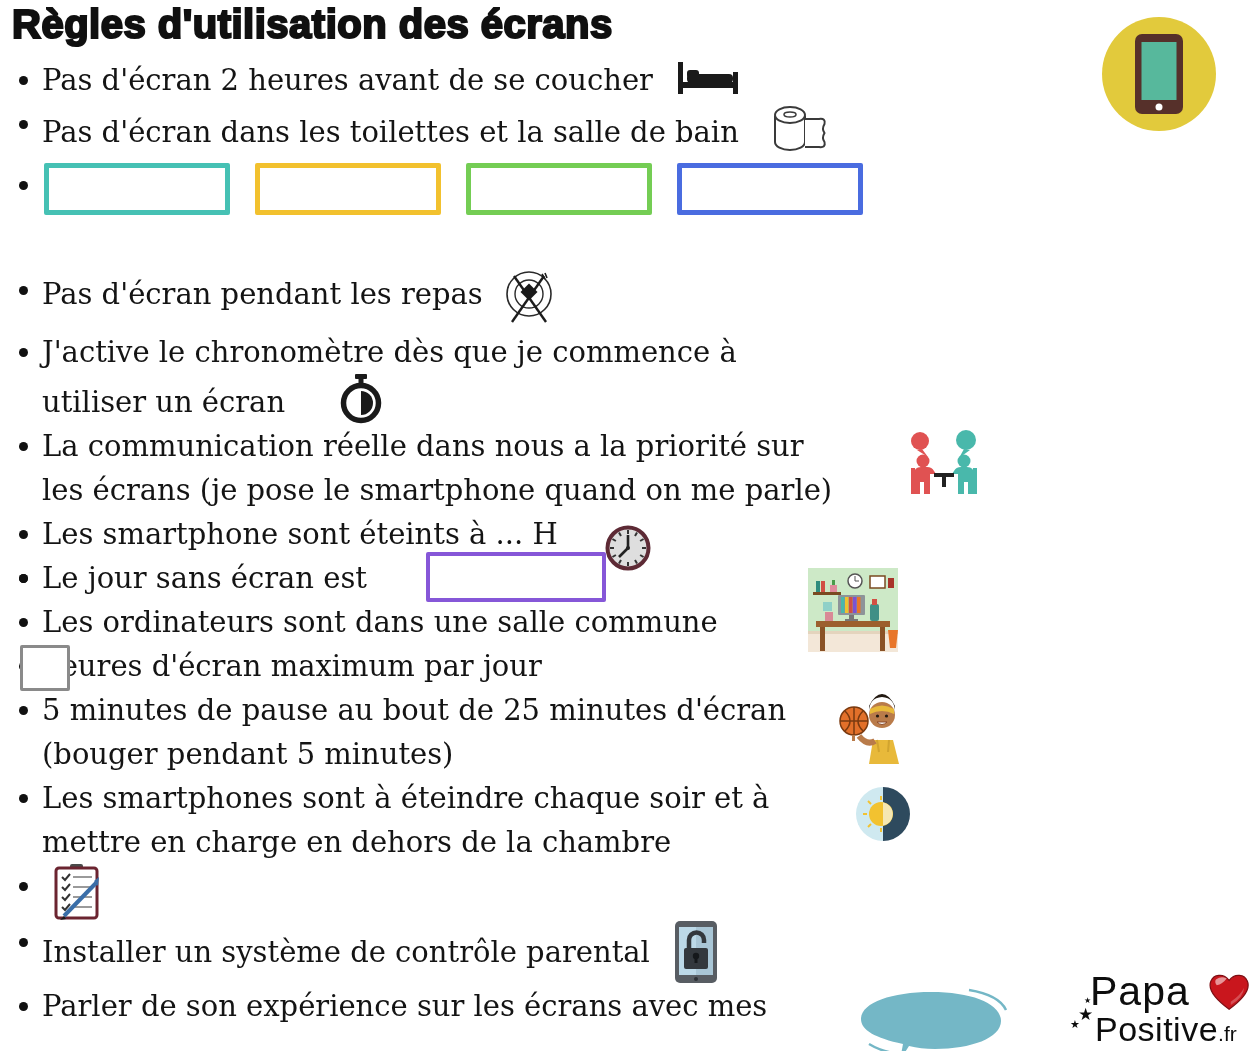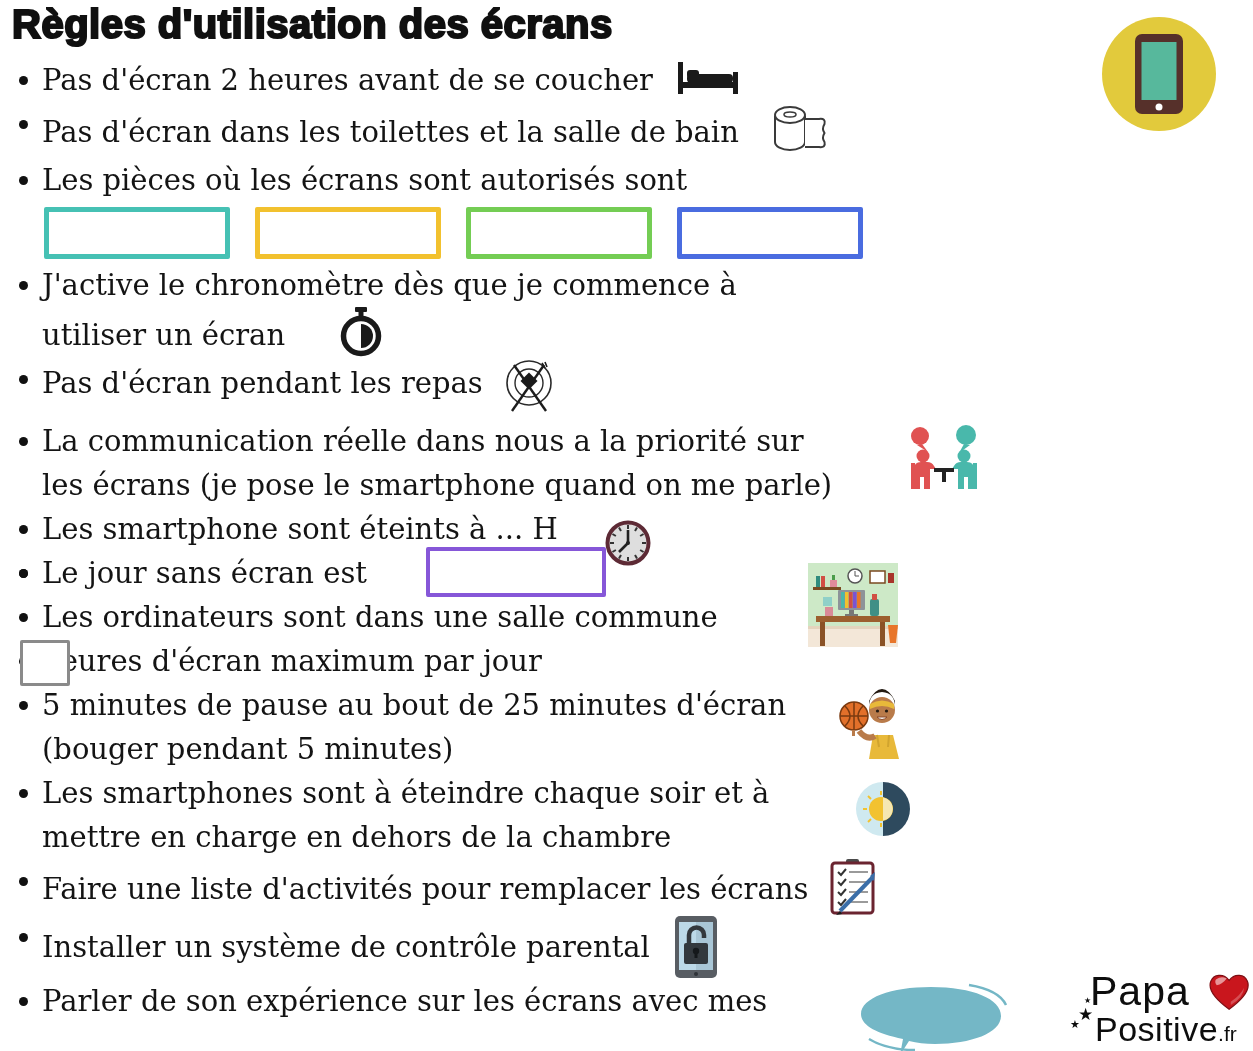--- a/index.html
+++ b/index.html
@@ -76,49 +76,49 @@
     <span class="bullet"></span><span>Pas d'écran dans les toilettes et la salle de bain</span>
     <svg class="ic" width="72" height="56" viewBox="0 0 72 56" style="vertical-align:-16px;margin-left:18px;">
       <path d="M9 14 V40 a15 8 0 0 0 30 0 V14" fill="#fff" stroke="#3a3a3a" stroke-width="2"></path>
       <ellipse cx="24" cy="13" rx="15" ry="8" fill="#fff" stroke="#3a3a3a" stroke-width="2"></ellipse>
       <ellipse cx="24" cy="12.5" rx="6" ry="2.5" fill="#fff" stroke="#3a3a3a" stroke-width="1.5"></ellipse>
       <path d="M39 17 H53 Q60 16 58.5 22 Q55.5 27 58.5 31 Q55.5 36 58.5 40 Q60 46 53 45 H39" fill="#fff" stroke="#3a3a3a" stroke-width="2"></path>
     </svg>
   </li>
 
   <li style="height:105px;">
-    <span class="bullet"></span><span>Les pièces où les écrans sont autorisés sont</span>
+    <span class="bullet"></span>
     <div class="boxes-row">
       <div class="fill-box teal"></div>
       <div class="fill-box yellow"></div>
       <div class="fill-box green"></div>
       <div class="fill-box blue"></div>
     </div>
-  </li>
-
-  <li>
-    <span class="bullet"></span><span>J'active le chronomètre dès que je commence à</span><br>
-    <span>utiliser un écran</span>
-    <svg class="ic" width="42" height="50" viewBox="0 0 42 50" style="vertical-align:-12px;margin-left:46px;">
-      <rect x="15" y="0" width="12" height="5" rx="1" fill="#1a1a1a"></rect>
-      <rect x="18.5" y="4" width="5" height="6" fill="#1a1a1a"></rect>
-      <circle cx="21" cy="29" r="17.5" fill="none" stroke="#1a1a1a" stroke-width="5.5"></circle>
-      <path d="M21 17 A12 12 0 0 1 21 41 Z" fill="#1a1a1a"></path>
-    </svg>
   </li>
 
   <li>
     <span class="bullet"></span><span>Pas d'écran pendant les repas</span>
     <svg class="ic" width="62" height="62" viewBox="0 0 62 62" style="vertical-align:-26px;margin-left:6px;">
       <circle cx="31" cy="26" r="22" fill="none" stroke="#2a2a2a" stroke-width="1.6"></circle>
       <circle cx="31" cy="26" r="14" fill="none" stroke="#2a2a2a" stroke-width="1.4"></circle>
       <path d="M14 54 L46 8" stroke="#1c1c1c" stroke-width="2.4"></path>
       <path d="M48 54 L16 8" stroke="#1c1c1c" stroke-width="2.4"></path>
       <path d="M44 6 l3 5 M47 5 l2 5" stroke="#1c1c1c" stroke-width="1.6"></path>
       <rect x="25" y="18" width="12" height="12" transform="rotate(45 31 24)" fill="#1a1a1a"></rect>
+    </svg>
+  </li>
+
+  <li>
+    <span class="bullet"></span><span>J'active le chronomètre dès que je commence à</span><br>
+    <span>utiliser un écran</span>
+    <svg class="ic" width="42" height="50" viewBox="0 0 42 50" style="vertical-align:-12px;margin-left:46px;">
+      <rect x="15" y="0" width="12" height="5" rx="1" fill="#1a1a1a"></rect>
+      <rect x="18.5" y="4" width="5" height="6" fill="#1a1a1a"></rect>
+      <circle cx="21" cy="29" r="17.5" fill="none" stroke="#1a1a1a" stroke-width="5.5"></circle>
+      <path d="M21 17 A12 12 0 0 1 21 41 Z" fill="#1a1a1a"></path>
     </svg>
   </li>
 
   <li>
     <span class="bullet"></span><span>La communication réelle dans nous a la priorité sur</span><br>
     <span>les écrans (je pose le smartphone quand on me parle)</span>
     <svg class="abs" width="76" height="66" viewBox="0 0 76 66" style="left:900px;top:6px;">
       <circle cx="14" cy="11" r="9" fill="#e05252"></circle>
       <polygon points="16,19 22,27 11,20" fill="#e05252"></polygon>
       <circle cx="60" cy="10" r="10" fill="#49b8ab"></circle>
@@ -239,21 +239,21 @@
         <line x1="8" y1="28" x2="12" y2="28"></line>
         <line x1="13" y1="41" x2="16" y2="38"></line>
         <line x1="26" y1="42" x2="26" y2="46"></line>
       </g>
       <circle cx="26" cy="28" r="12" fill="#f2c230"></circle>
       <path d="M28 16.2 A12 12 0 0 1 28 39.8 Z" fill="#f5e7b2"></path>
     </svg>
   </li>
 
   <li>
-    <span class="bullet"></span><span>Faire une liste d'activités pour remplacer les écrans</span>
+    <span class="bullet"></span>
     <svg class="ic" width="46" height="56" viewBox="0 0 46 56" style="vertical-align:-16px;margin-left:12px;">
       <rect x="16" y="0" width="13" height="7" rx="2" fill="#4a4a4a"></rect>
       <rect x="2" y="4" width="41" height="50" rx="3" fill="#ffffff" stroke="#6b2430" stroke-width="3"></rect>
       <g stroke="#333" stroke-width="2" fill="none">
         <path d="M8 13 l3 3 l5 -6"></path>
           <path d="M8 23 l3 3 l5 -6"></path>
           <path d="M8 33 l3 3 l5 -6"></path>
           <path d="M8 43 l3 3 l5 -6"></path>
       </g>
       <g stroke="#9a9a9a" stroke-width="2">

